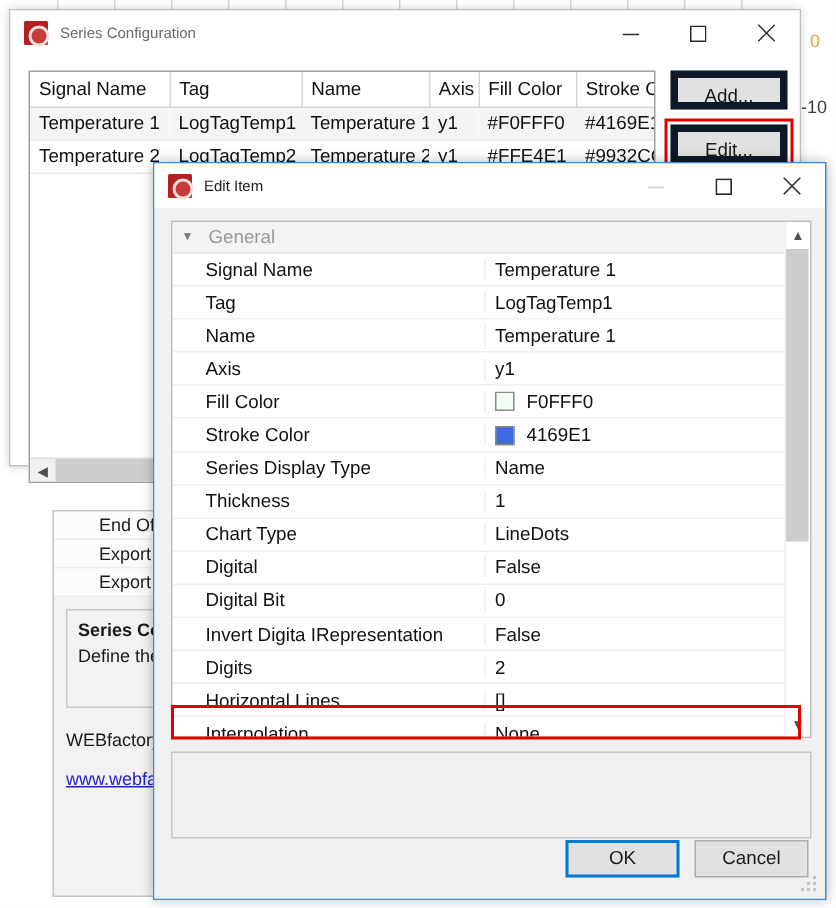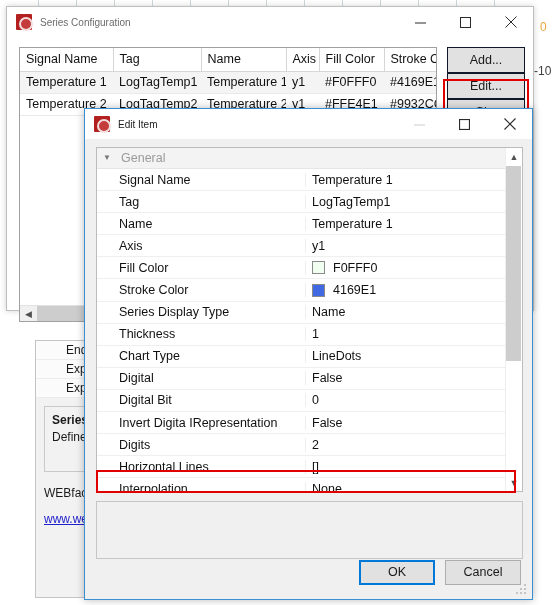--- a/index.html
+++ b/index.html
@@ -166,21 +166,22 @@
     width: 80px;
   }
   .btn {
     display: block;
     width: 78px; height: 26px;
     line-height: 24px;
     text-align: center;
     font-size: 12.5px;
     color: #1a1a1a;
     background: #e1e1e1;
-    border: 1px solid #0f172a;
+    border: 5px solid #0f172a;
+    margin-bottom: 10px;
     font-family: "Liberation Sans", sans-serif;
     white-space: nowrap;
   }
   .highlight-box {
     position: absolute;
     border: 2px solid #e00000;
     pointer-events: none;
   }
 
   
@@ -231,21 +232,21 @@
     margin: 12px 8px 0 8px;
     font-size: 12px;
     color: #2222cc;
     text-decoration: underline;
     white-space: nowrap;
     overflow: hidden;
   }
 
   
   #editWindow {
-    left: 84px; top: 108px;
+    left: 102px; top: 108px;
     width: 449px; height: 492px;
     background: #f0f0f0;
     box-shadow: 0 0 8px rgba(0,0,0,0.28);
   }
   #editBody {
     position: absolute;
     left: 0; top: 30px; right: 0; bottom: 0;
     background: #f0f0f0;
   }
 

